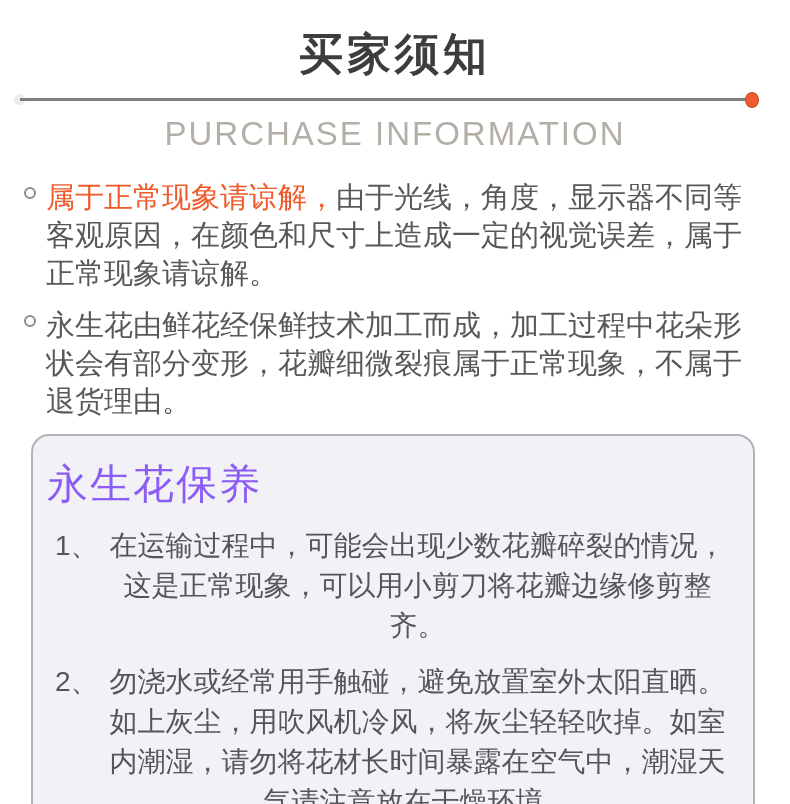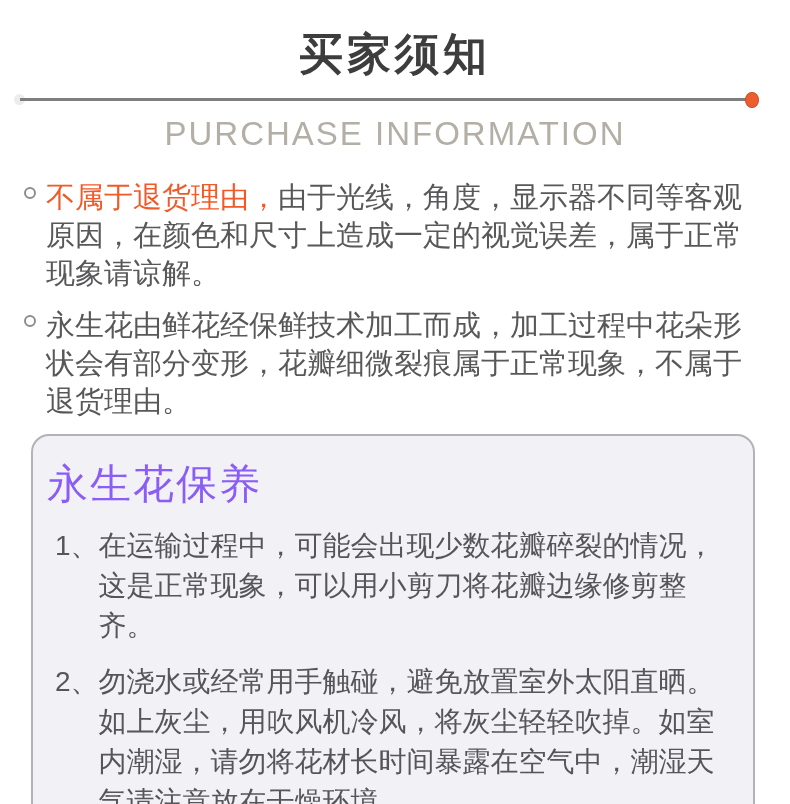--- a/index.html
+++ b/index.html
@@ -84,21 +84,21 @@
   .care-item {
     display: flex;
     margin-left: 10px;
     font-size: 28px;
     line-height: 40px;
     color: #55555a;
     margin-bottom: 16px;
   }
   .care-item:last-child { margin-bottom: 0; }
   .care-number { flex: 0 0 40px; }
-  .care-text { flex: 0 0 638px; width: 638px; }
+  .care-text { flex: 0 0 638px; width: 638px; text-align: center; }
 </style>
 </head>
 <body>
 
 <div class="page">
 
   <div class="page-title">买家须知</div>
 
   <div class="divider">
     <span class="divider-dot-left"></span>
@@ -107,21 +107,21 @@
   </div>
 
   <div class="page-subtitle">PURCHASE INFORMATION</div>
 
   <div class="notice-list">
 
     <div class="notice-item">
       <span class="notice-marker">
         <span class="bullet-circle"></span>
       </span>
-      <span class="notice-body"><span class="notice-highlight">不属于退货理由，</span><span>由于光线，角度，显示器不同等客观原因，在颜色和尺寸上造成一定的视觉误差，属于正常现象请谅解。</span></span>
+      <span class="notice-body"><span class="notice-highlight">属于正常现象请谅解，</span><span>由于光线，角度，显示器不同等客观原因，在颜色和尺寸上造成一定的视觉误差，属于正常现象请谅解。</span></span>
     </div>
 
     <div class="notice-item">
       <span class="notice-marker">
         <span class="bullet-circle"></span>
       </span>
       <span class="notice-body"><span class="notice-highlight"></span><span>永生花由鲜花经保鲜技术加工而成，加工过程中花朵形状会有部分变形，花瓣细微裂痕属于正常现象，不属于退货理由。</span></span>
     </div>
 
   </div>

